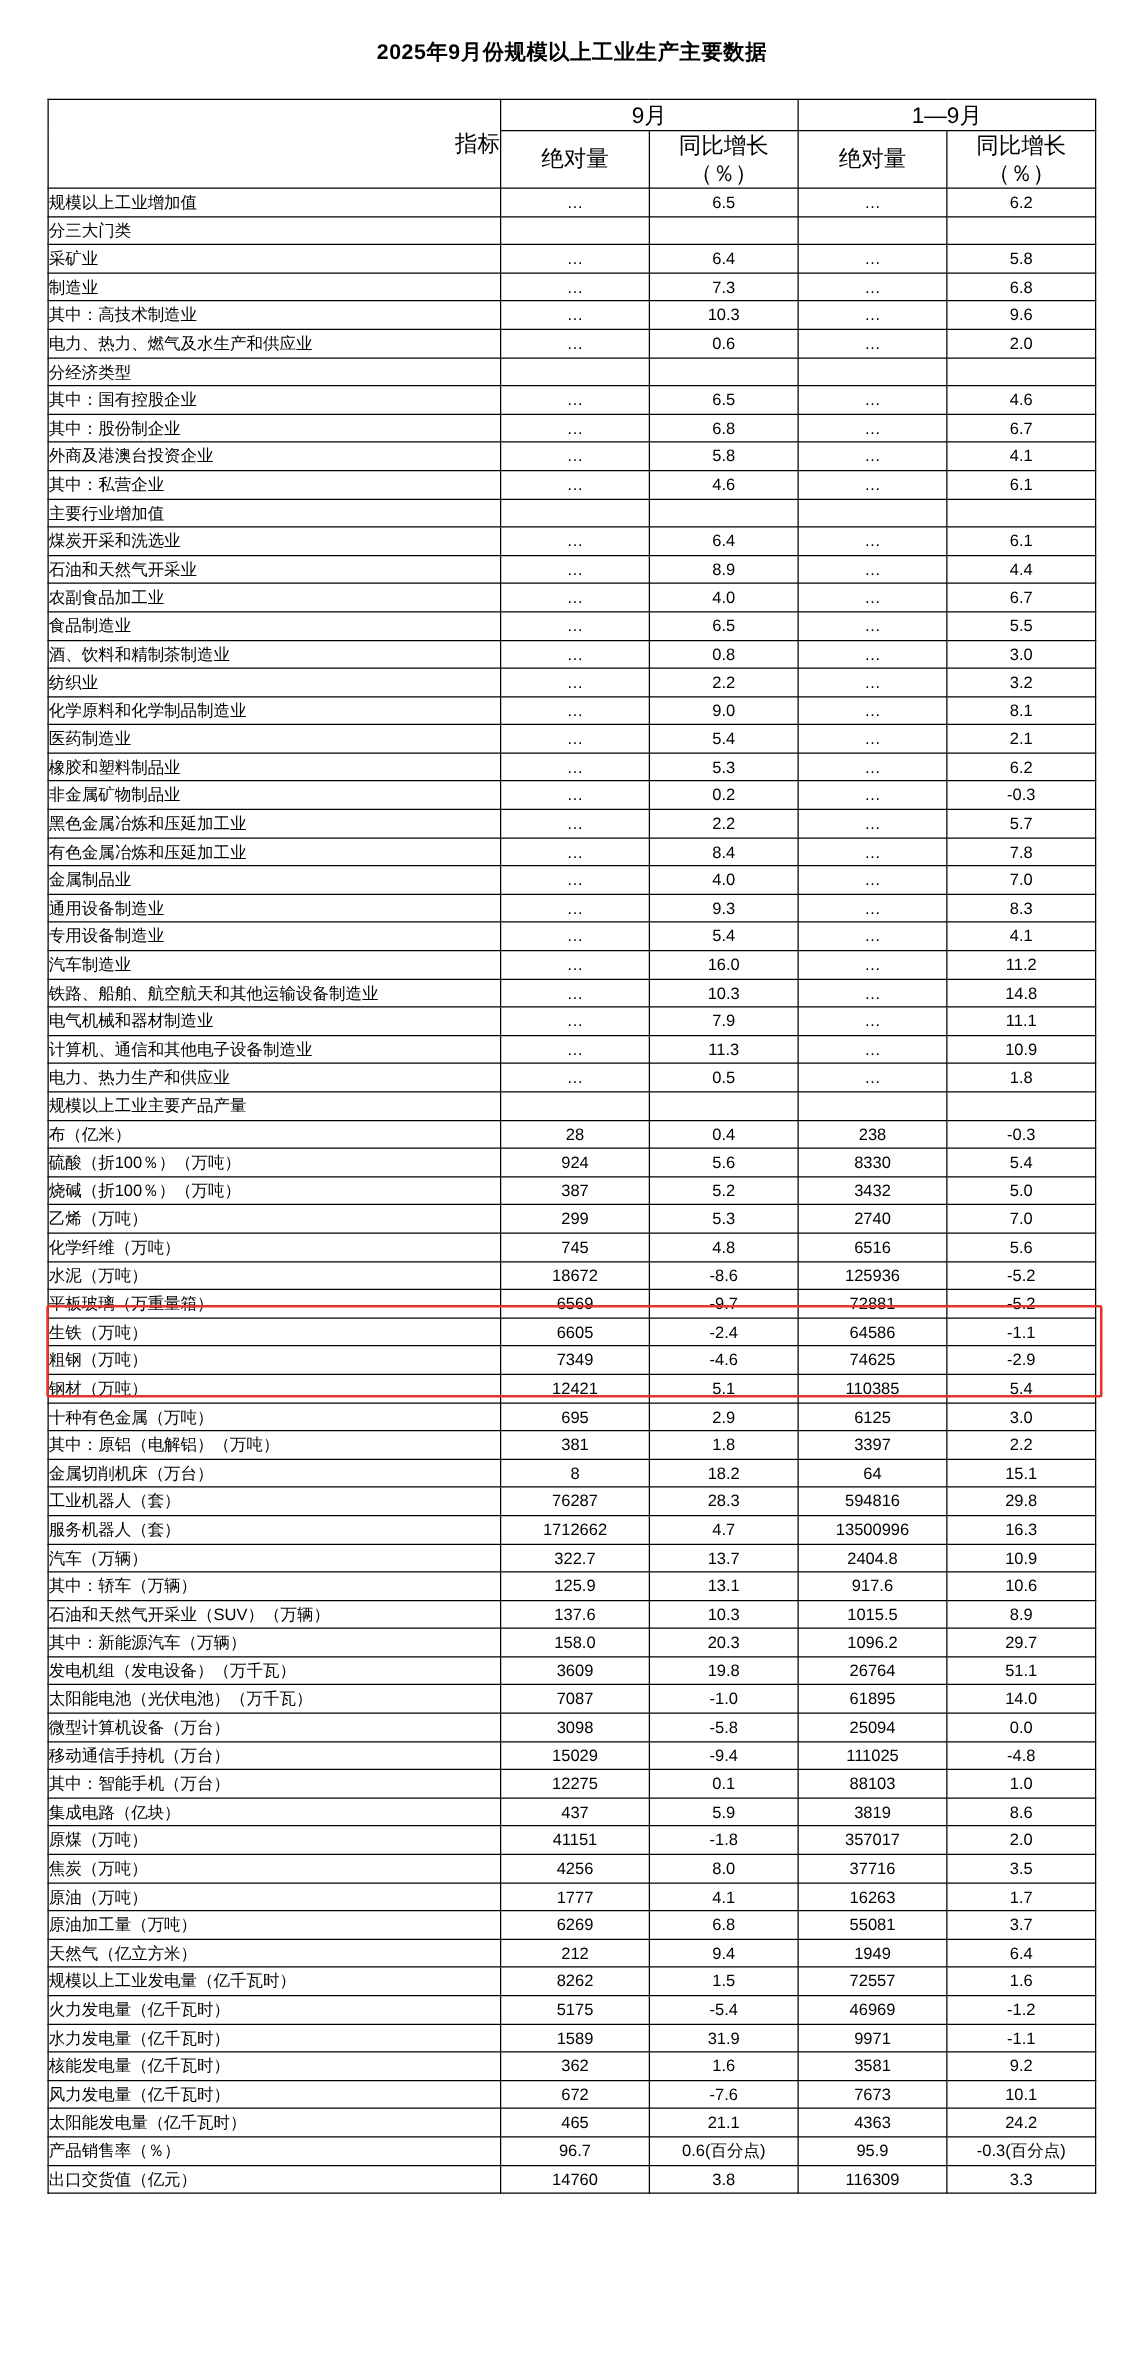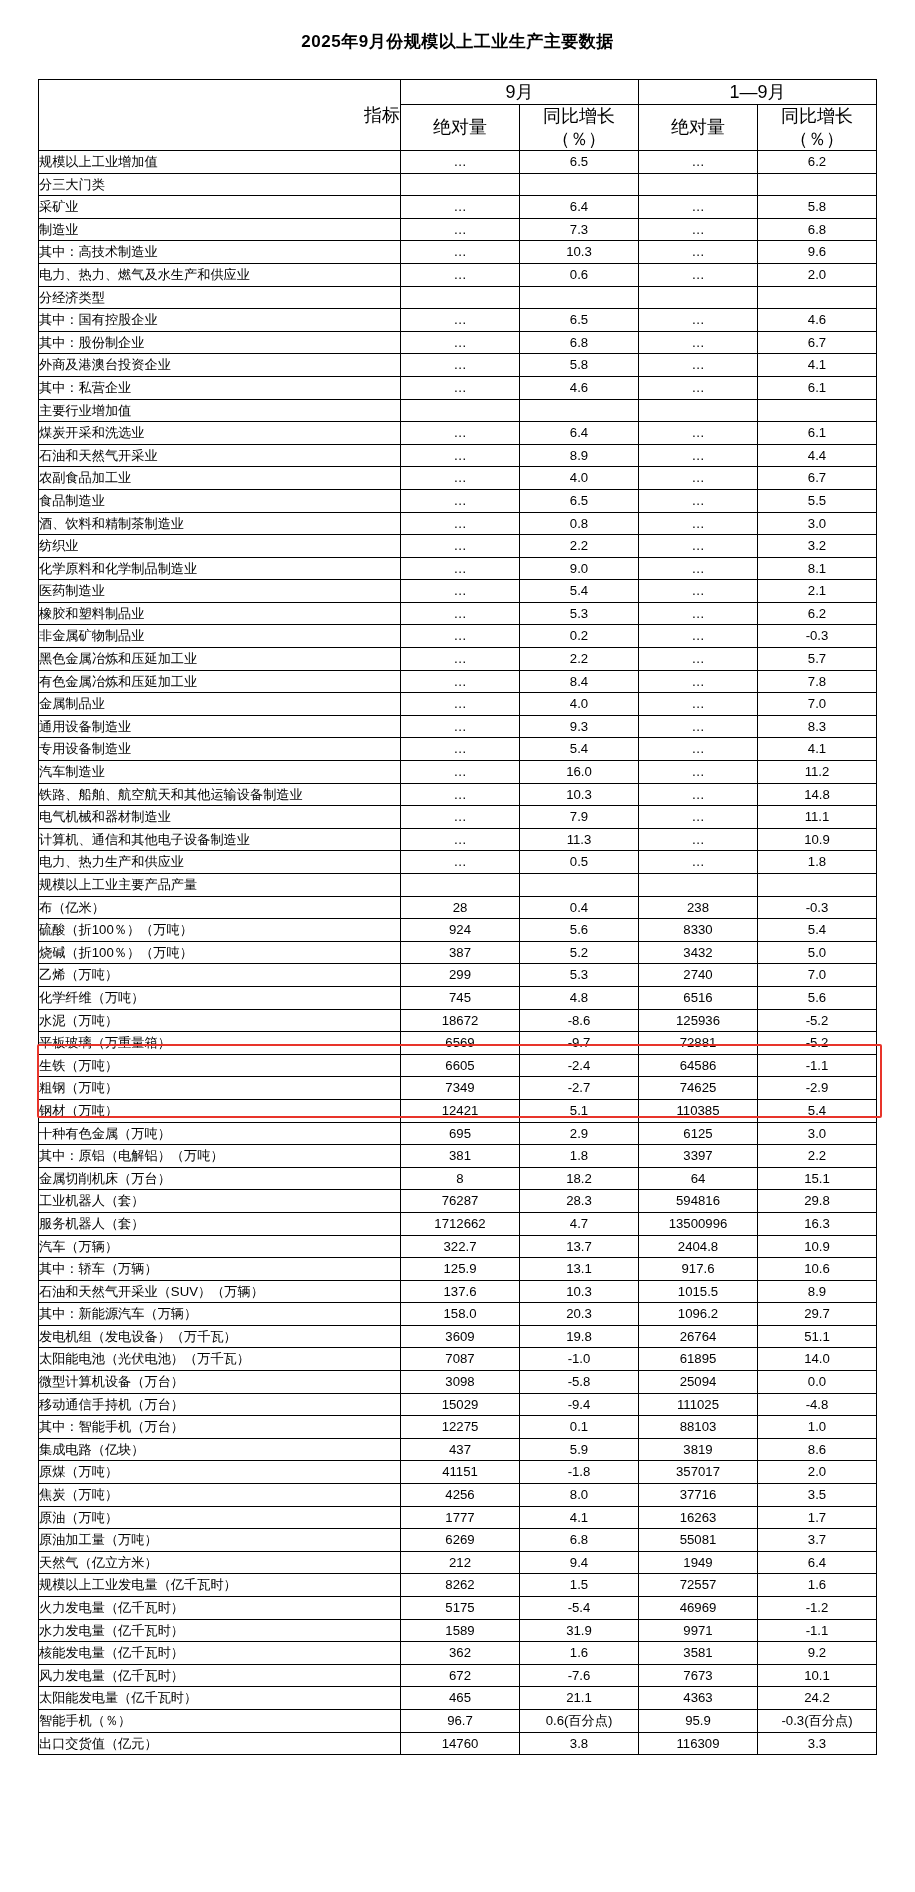--- a/index.html
+++ b/index.html
@@ -409,21 +409,21 @@
         <tr>
           <td class="label ind1">生铁（万吨）</td>
           <td class="num">6605</td>
           <td class="num">-2.4</td>
           <td class="num">64586</td>
           <td class="num">-1.1</td>
         </tr>
         <tr>
           <td class="label ind1">粗钢（万吨）</td>
           <td class="num">7349</td>
-          <td class="num">-2.7</td>
+          <td class="num">-4.6</td>
           <td class="num">74625</td>
           <td class="num">-2.9</td>
         </tr>
         <tr>
           <td class="label ind1">钢材（万吨）</td>
           <td class="num">12421</td>
           <td class="num">5.1</td>
           <td class="num">110385</td>
           <td class="num">5.4</td>
         </tr>
@@ -603,21 +603,21 @@
           <td class="num">10.1</td>
         </tr>
         <tr>
           <td class="label ind2">太阳能发电量（亿千瓦时）</td>
           <td class="num">465</td>
           <td class="num">21.1</td>
           <td class="num">4363</td>
           <td class="num">24.2</td>
         </tr>
         <tr>
-          <td class="label ind1">智能手机（％）</td>
+          <td class="label ind1">产品销售率（％）</td>
           <td class="num">96.7</td>
           <td class="num">0.6(百分点)</td>
           <td class="num">95.9</td>
           <td class="num">-0.3(百分点)</td>
         </tr>
         <tr>
           <td class="label ind1">出口交货值（亿元）</td>
           <td class="num">14760</td>
           <td class="num">3.8</td>
           <td class="num">116309</td>

